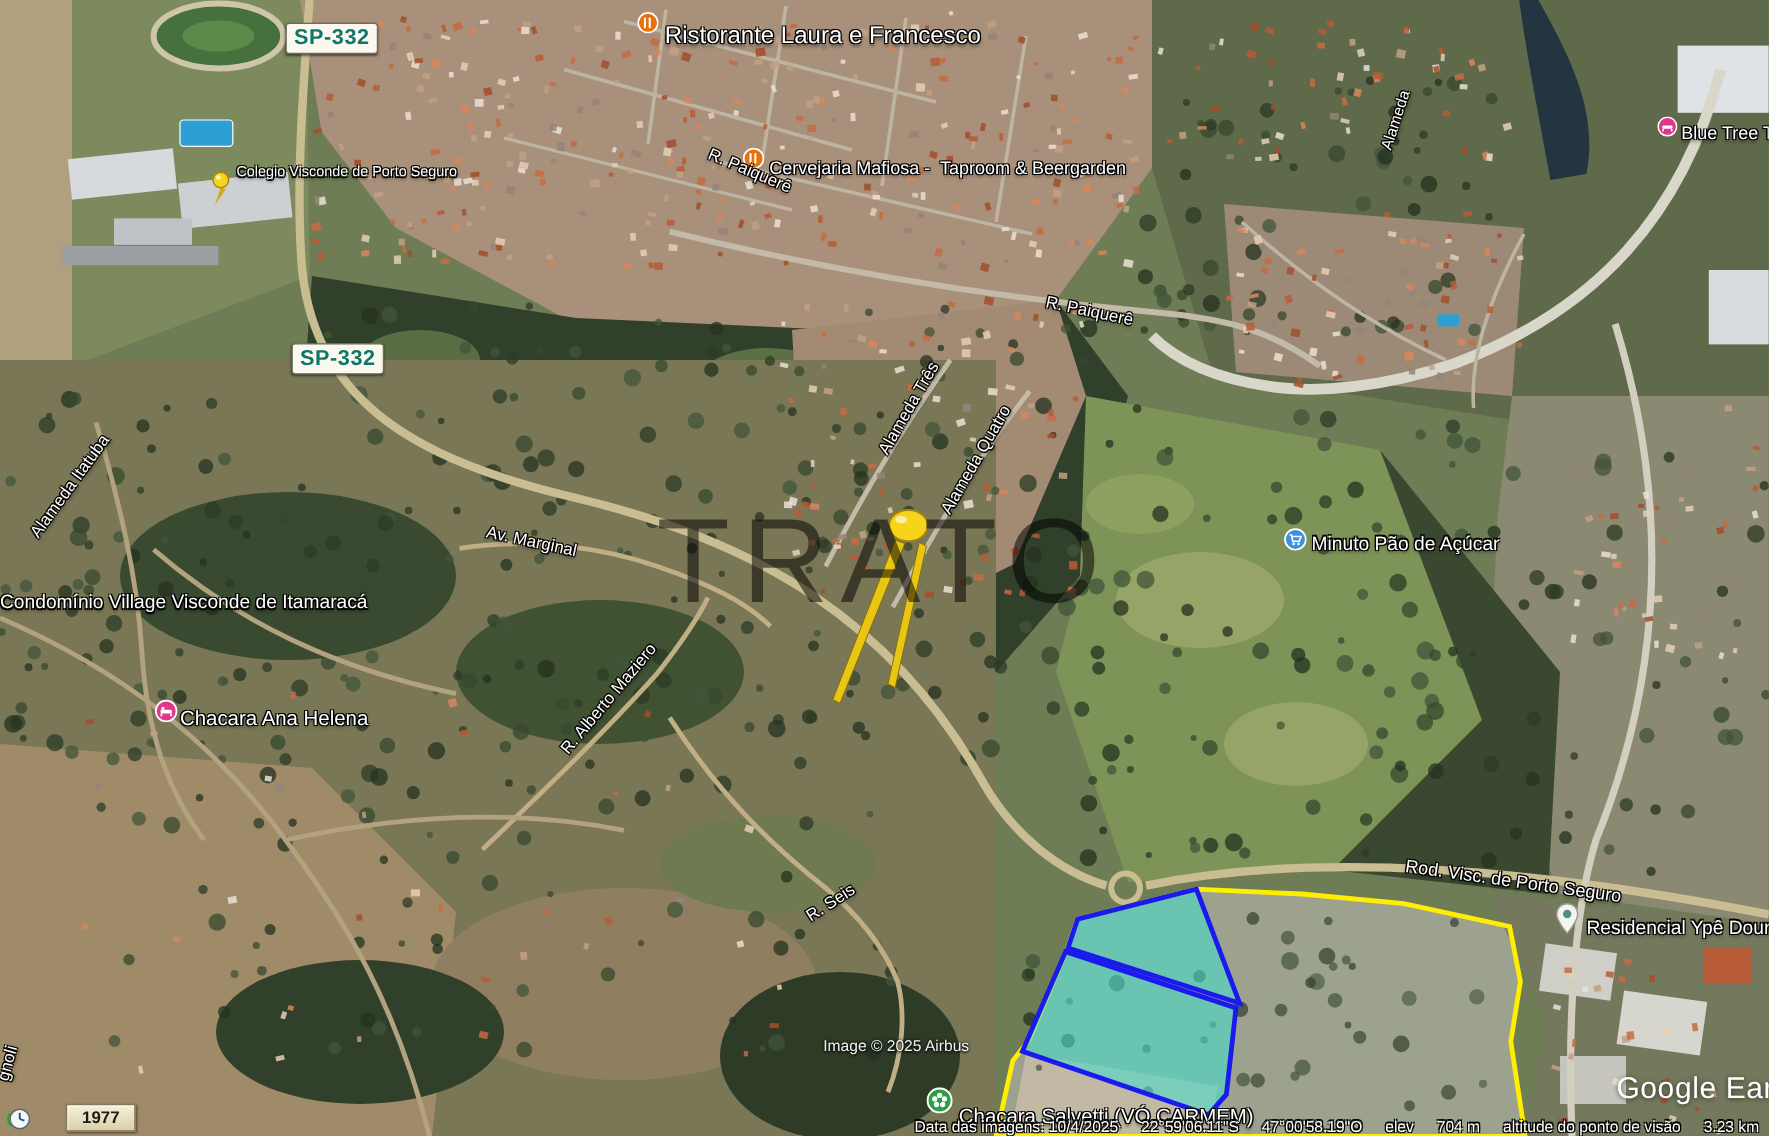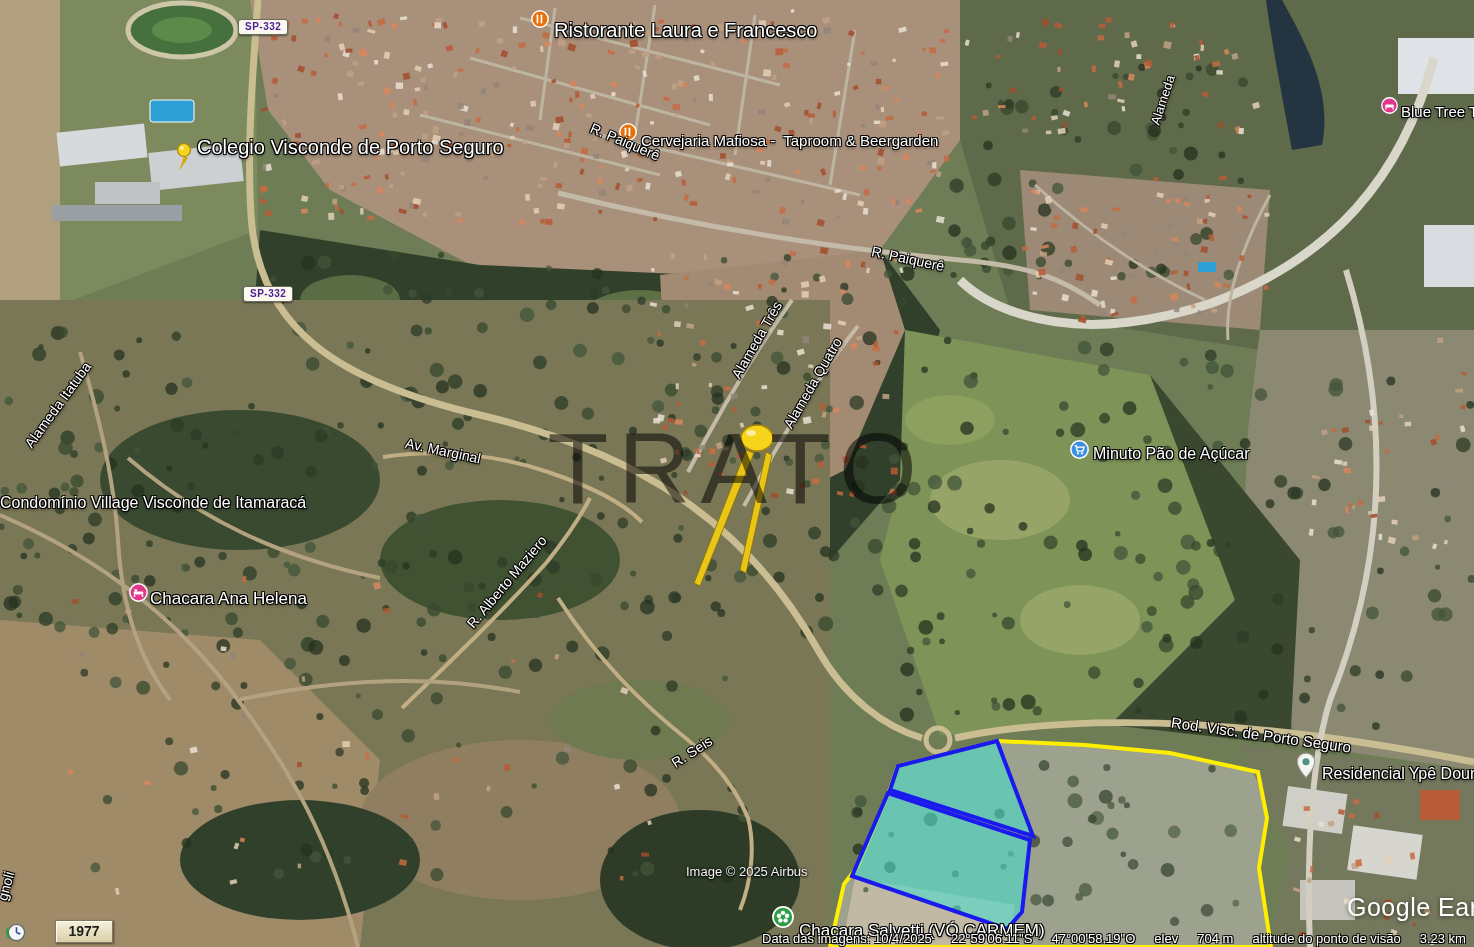--- a/index.html
+++ b/index.html
@@ -14,23 +14,23 @@
     position:absolute;color:#fff;white-space:pre;line-height:1.05;
     font-family:"Liberation Sans",sans-serif;
     text-shadow:-1px -1px 0 #000,1px -1px 0 #000,-1px 1px 0 #000,1px 1px 0 #000,0 2px 3px rgba(0,0,0,.65);
     z-index:40;
   }
   .poi{font-size:16px;}
   .road-label{font-size:14px;}
   .rot{transform-origin:center center;}
   .icon-wrap{position:absolute;z-index:39;}
   .shield{
-    position:absolute;z-index:40;background:#faf8ef;color:#4c1d95;
+    position:absolute;z-index:40;background:#faf8ef;color:#0f766e;
     border:1px solid #6b6b5f;border-radius:3px;box-shadow:0 1px 2px rgba(0,0,0,.5);
-    font-size:10px;font-weight:bold;padding:1px 6px 2px 6px;letter-spacing:.5px;
+    font-size:18px;font-weight:bold;padding:1px 6px 2px 6px;letter-spacing:.5px;
   }
   #watermark{
     position:absolute;left:737px;top:468px;transform:translate(-50%,-50%);
     text-align:center;z-index:30;pointer-events:none;color:#000000;
   }
   #watermark .wm1{font-size:100px;letter-spacing:10px;opacity:.52;line-height:.95;}
   #watermark .wm2{font-size:28px;letter-spacing:1.5px;opacity:.58;margin-top:2px;}
   #status-bar{
     position:absolute;left:762px;right:8px;bottom:1px;z-index:50;
     display:flex;justify-content:space-between;align-items:baseline;
@@ -1388,21 +1388,21 @@
       </svg>
 </div>
 <div class="icon-wrap" style="left:1294px;top:752px;">
   <svg width="24" height="28" viewBox="0 0 20 24">
         <path d="M10,1 C5.6,1 2.5,4.3 2.5,8.3 C2.5,13.5 10,22 10,22 C10,22 17.5,13.5 17.5,8.3 C17.5,4.3 14.4,1 10,1 Z" fill="#f5f5f0" stroke="#9a9a94" stroke-width="1"></path>
         <circle cx="10" cy="8.3" r="3" fill="#4e8f86"></circle>
       </svg>
 </div>
 
 <div class="label poi" style="left:554px;top:20px;font-size:20px;">Ristorante Laura e Francesco</div>
-<div class="label poi" style="left:197px;top:137px;font-size:20px;">Colegio Visconde de Porto Seguro</div>
+<div class="label poi" style="left:197px;top:137px;font-size:12px;">Colegio Visconde de Porto Seguro</div>
 <div class="label poi" style="left:641px;top:133px;font-size:15px;">Cervejaria Mafiosa -  Taproom &amp; Beergarden</div>
 <div class="label poi" style="left:1401px;top:104px;font-size:15px;">Blue Tree Tow</div>
 <div class="label poi" style="left:0px;top:455px;font-size:16px;margin-top:40px;">Condomínio Village Visconde de Itamaracá</div>
 <div class="label poi" style="left:150px;top:590px;font-size:17px;">Chacara Ana Helena</div>
 <div class="label poi" style="left:1093px;top:446px;font-size:16px;">Minuto Pão de Açúcar</div>
 <div class="label poi" style="left:1322px;top:766px;font-size:16px;">Residencial Ypê Doura</div>
 <div class="label poi" style="left:799px;top:922px;font-size:17px;">Chacara Salvetti (VÓ CARMEM)</div>
 
 <div class="label road-label rot" style="left:625px;top:142px;transform:translate(-50%,-50%) rotate(23deg);">R. Paiquerê</div>
 <div class="label road-label rot" style="left:908px;top:259px;transform:translate(-50%,-50%) rotate(12deg);">R. Paiquerê</div>

